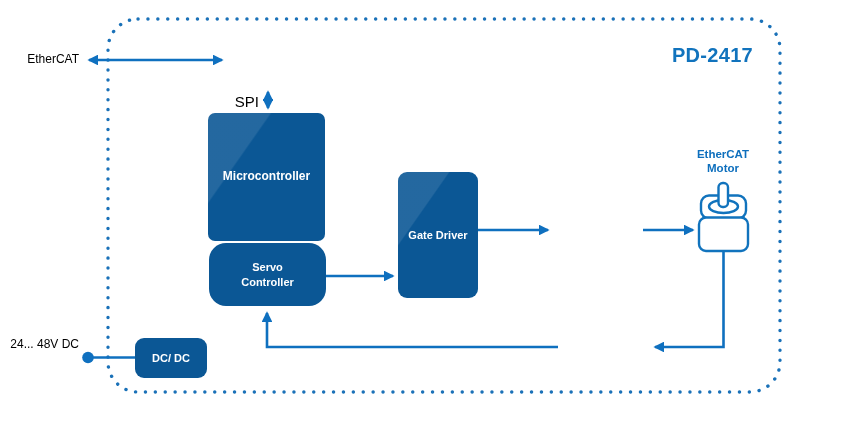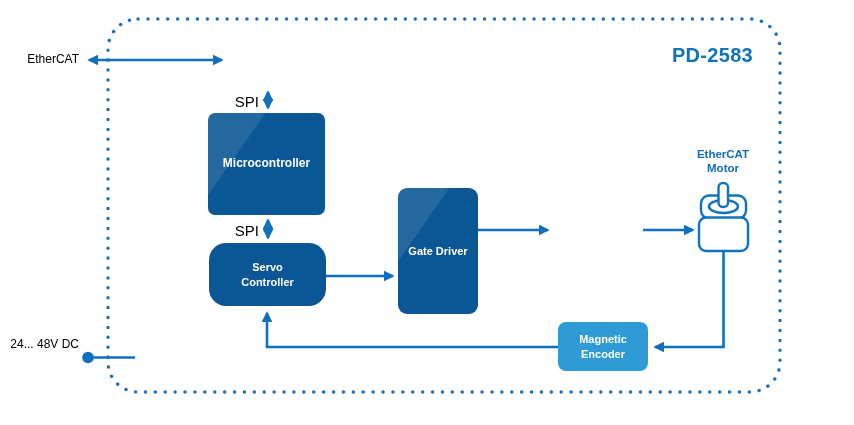--- a/index.html
+++ b/index.html
@@ -70,53 +70,50 @@
     <line x1="92" y1="357.5" x2="135" y2="357.5" stroke="#0F70BF" stroke-width="2.6"></line>
 
     <g stroke="#1173BD" stroke-width="2.4" fill="#ffffff">
       <rect x="701" y="195.5" width="45" height="23" rx="8"></rect>
       <ellipse cx="723.5" cy="206.5" rx="14.5" ry="6.5"></ellipse>
       <rect x="718.5" y="183" width="9.5" height="24" rx="4.2"></rect>
       <rect x="699" y="217.5" width="49" height="33.5" rx="7"></rect>
     </g>
   </svg>
 
-  <div class="abs right-align" style="left:613px;top:44px;width:140px;" id="pd-title">PD-2583</div>
+  <div class="abs right-align" style="left:613px;top:44px;width:140px;" id="pd-title">PD-2417</div>
 
   <div class="abs blulabel right-align" style="left:0px;top:53px;width:79px;">EtherCAT</div>
 
   <div class="abs blulabel right-align" id="spi-top" style="left:199px;top:94px;width:60px;">SPI</div>
 
   <div class="abs blulabel right-align" id="spi-bottom" style="left:199px;top:223px;width:60px;">SPI</div>
 
   <div class="abs center-align" id="stepper-label" style="left:683px;top:147px;width:80px;">
     <span class="line">EtherCAT</span>
     <span class="line">Motor</span>
   </div>
 
   <div class="abs blulabel right-align" style="left:0px;top:338px;width:79px;">24... 48V DC</div>
 
 
-  <div class="box sheen" style="left:208px;top:113px;width:117px;height:102px;border-radius:7px;font-size:12px;">
+  <div class="box sheen" style="left:208px;top:113px;width:117px;height:128px;border-radius:7px;font-size:12px;">
     <span>Microcontroller</span>
   </div>
 
   <div class="box" style="left:209px;top:243px;width:117px;height:63px;border-radius:17px;">
     <span>
       <span class="line">Servo</span>
       <span class="line">Controller</span>
     </span>
   </div>
 
-  <div class="box sheen" style="left:398px;top:188px;width:80px;height:126px;">
+  <div class="box sheen" style="left:398px;top:172px;width:80px;height:126px;">
     <span>Gate Driver</span>
   </div>
 
 
-  <div class="box light" style="left:558px;top:322px;width:90px;height:49px;border-radius:8px;">
-    <span>
-      <span class="line">Magnetic</span>
-      <span class="line">Encoder</span>
-    </span>
+
+  <div class="box" style="left:135px;top:338px;width:72px;height:40px;">
+    <span>DC/ DC</span>
   </div>
-
 
 </div>
 
 </body></html>

